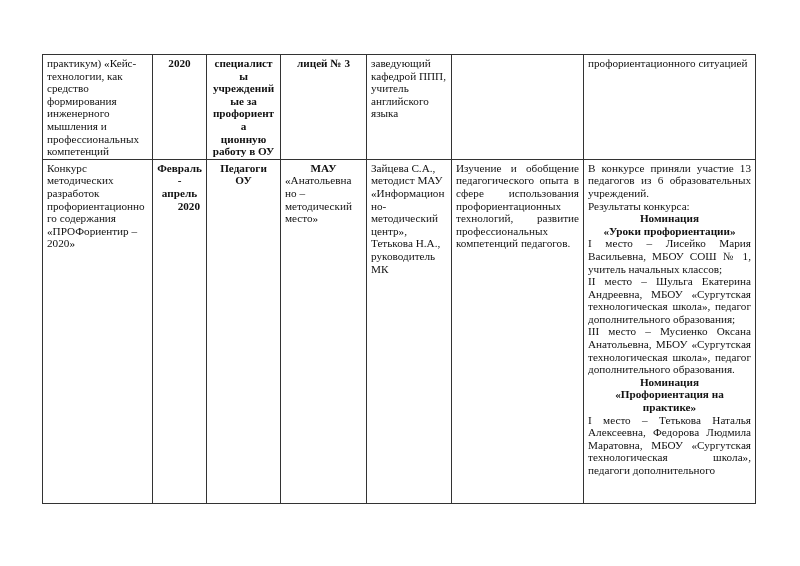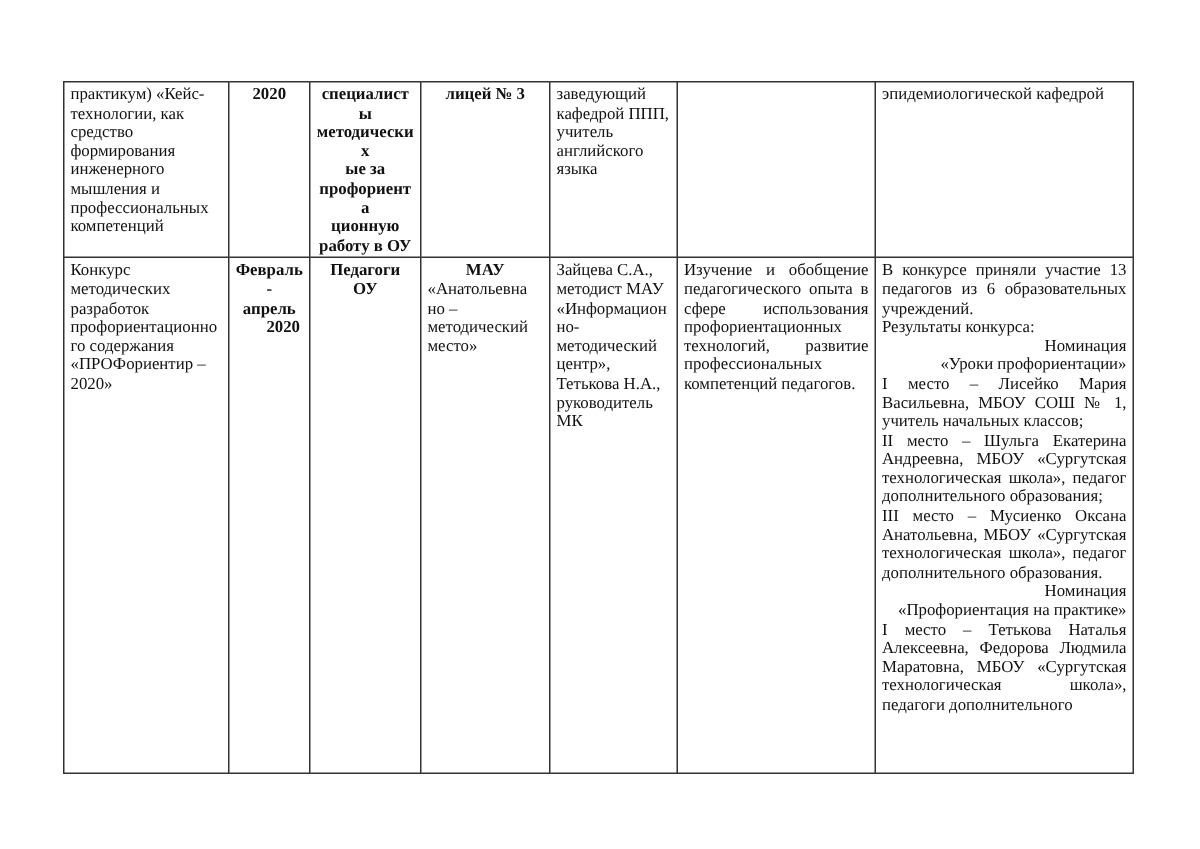--- a/index.html
+++ b/index.html
@@ -10,21 +10,21 @@
               table-layout: fixed; width: 713px; font-size: 11.2px; line-height: 12.6px; }
   table.doc td { border: 1px solid #333; vertical-align: top; padding: 2px 4px 1px 4px;
                  overflow: hidden; word-wrap: break-word; }
   .c1 { width: 110px; } .c2 { width: 54px; } .c3 { width: 74px; } .c4 { width: 86px; }
   .c5 { width: 85px; } .c6 { width: 132px; } .c7 { width: 172px; }
   .center { text-align: center; font-weight: bold; }
   .justify { text-align: justify; }
   .row1 td { height: 100px; }
   .row2 td { height: 340px; margin-left: 33px; }
   .line { display: block; }
-  .bold-center { display: block; text-align: right; font-weight: normal; }
+  .bold-center { display: block; text-align: center; font-weight: bold; }
   .cell-inner-clip { height: 340px; overflow: hidden; }
 </style>
 </head>
 <body>
 
 <div class="page">
   <table class="doc">
     <colgroup>
       <col class="c1">
         <col class="c2">
@@ -33,30 +33,30 @@
         <col class="c5">
         <col class="c6">
         <col class="c7">
     </colgroup>
     <tbody>
         <tr class="row1">
       <td><span>практикум) «Кейс-технологии, как средство формирования инженерного мышления и профессиональных компетенций</span></td>
       <td class="center"><span>2020</span></td>
       <td class="center">
         <span class="line">специалисты</span>
-        <span class="line">методических</span>
+        <span class="line">учреждений</span>
         <span class="line">ые за</span>
         <span class="line">профориента</span>
         <span class="line">ционную</span>
         <span class="line">работу в ОУ</span>
       </td>
       <td class="center"><span>лицей № 3</span></td>
       <td><span>заведующий кафедрой ППП, учитель английского языка</span></td>
       <td><span></span></td>
-      <td><span>эпидемиологической кафедрой</span></td>
+      <td><span>профориентационного ситуацией</span></td>
     </tr>
     <tr class="row2">
       <td><span>Конкурс методических разработок профориентационного содержания «ПРОФориентир – 2020»</span></td>
       <td class="center">
         <span class="line">Февраль-</span>
         <span class="line">апрель</span>
         <span class="line" style="text-align:right;padding-right:2px">2020</span>
       </td>
       <td class="center">
         <span class="line">Педагоги</span>

